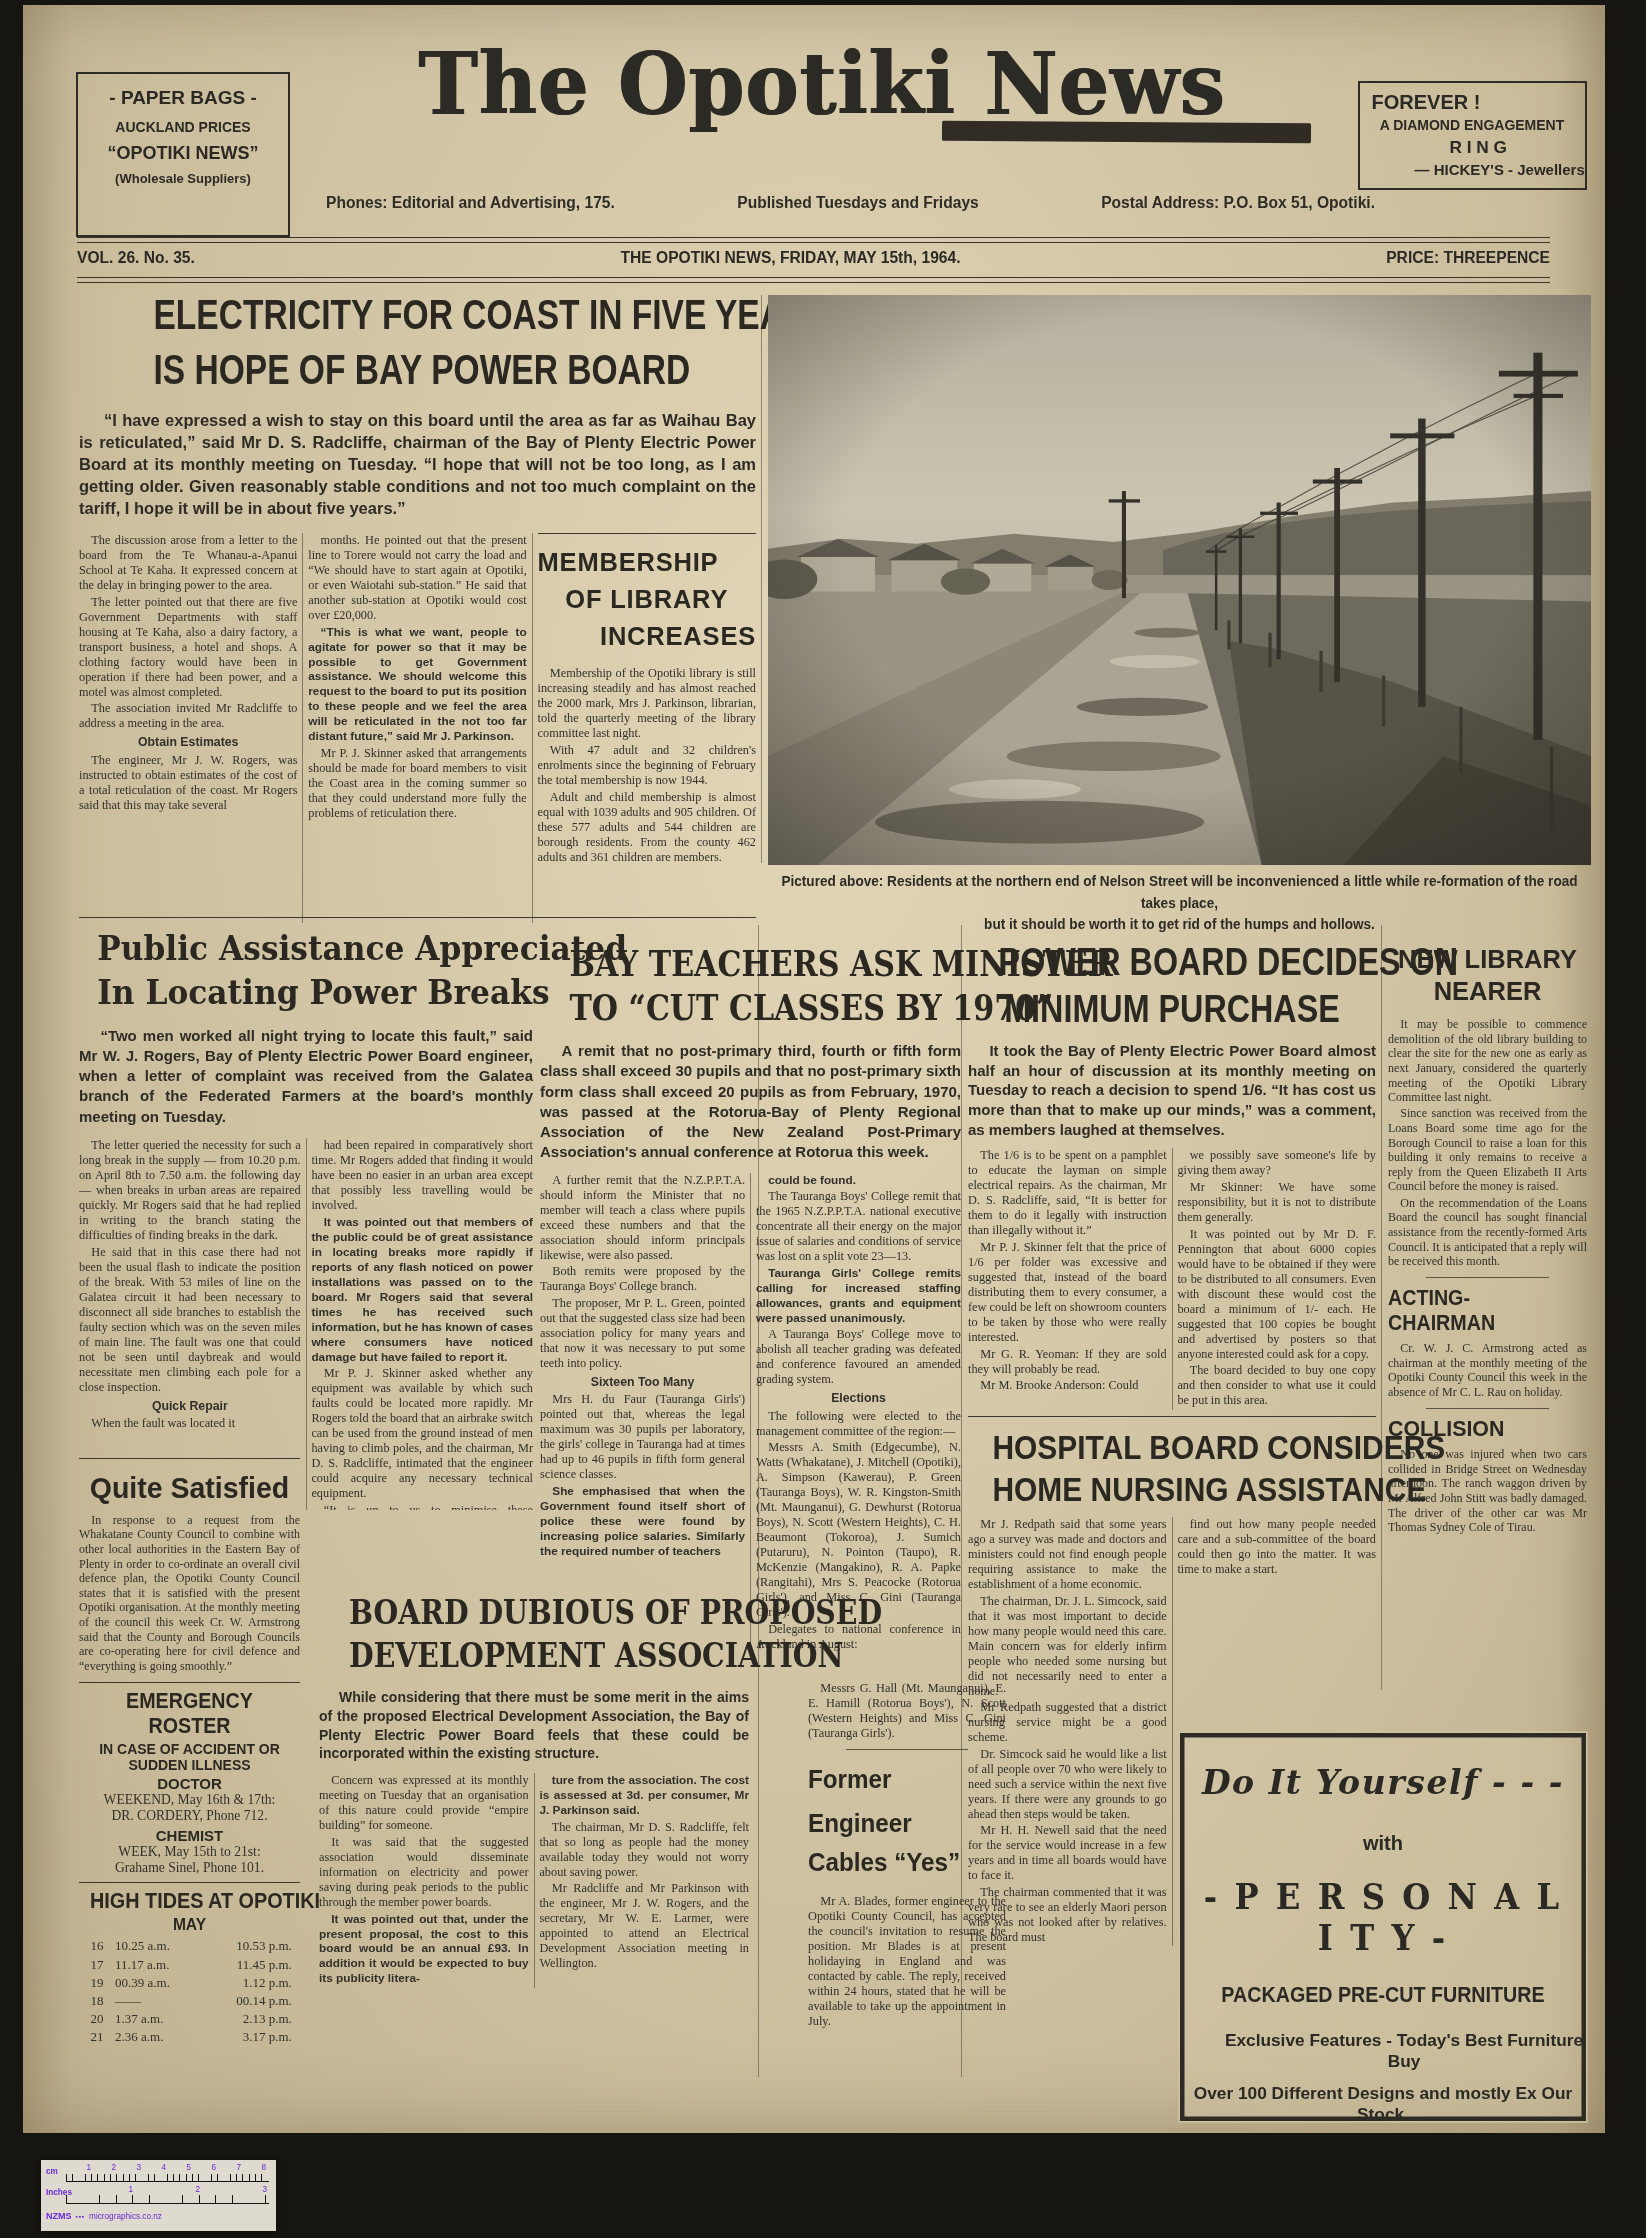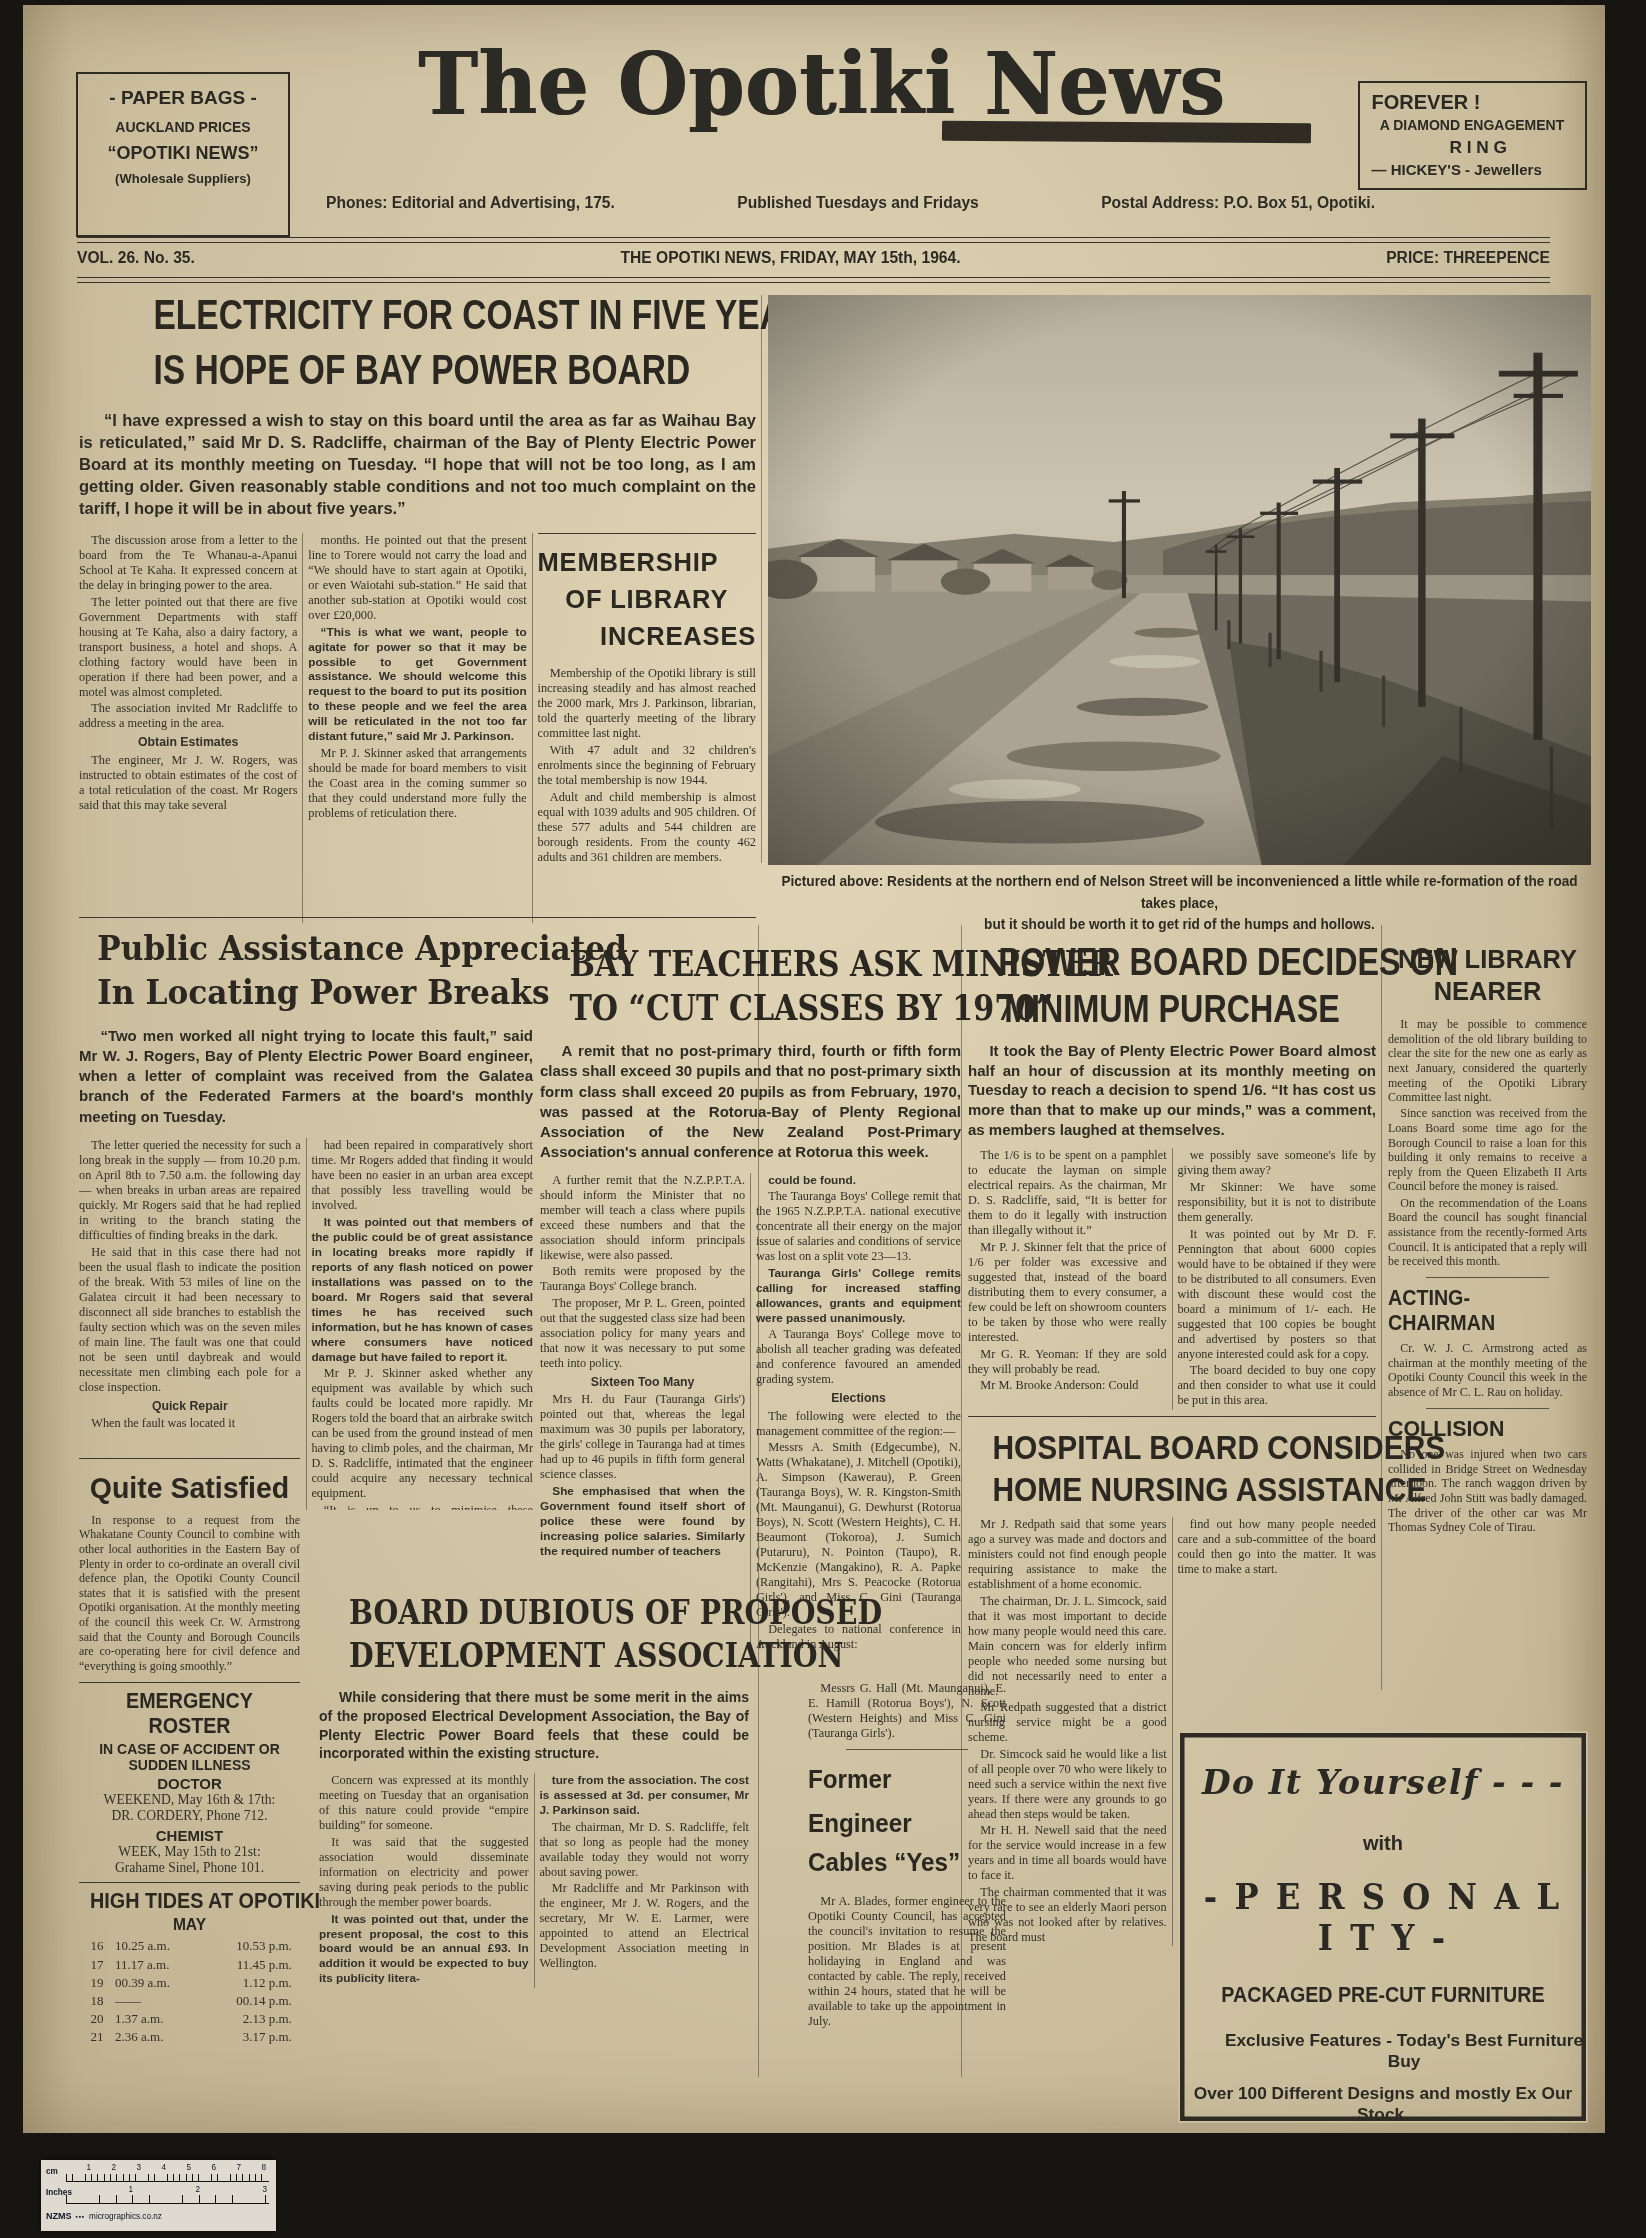--- a/index.html
+++ b/index.html
@@ -62,21 +62,21 @@
   
   #ad-diy { position:absolute; left:1157px; top:1728px; width:402px; height:384px; border:2.5px solid #2d2b24; box-shadow:0 0 0 1.6px #cfc2a2, 0 0 0 2.5px #2d2b24 inset; background:rgba(214,202,172,.35); text-align:center; color:#2b2923; }
   #ad-diy .d1 { font:italic 700 33px "DejaVu Serif",serif; margin-top:28px; letter-spacing:1.6px; }
   #ad-diy .d2 { font:700 20px "Liberation Sans",sans-serif; margin-top:30px; }
   #ad-diy .d3 { font:700 35px "DejaVu Serif",serif; margin-top:21.4px; letter-spacing:3.3px; transform:scaleX(.92); }
   #ad-diy .d4 { font:700 21.4px "Liberation Sans",sans-serif; margin-top:25px; transform:scaleX(.92); }
   #ad-diy .d5 { font:700 17.3px "Liberation Sans",sans-serif; margin-top:21.4px;margin-left:42px; }
   #ad-diy .d6 { font:700 17.3px "Liberation Sans",sans-serif; margin-top:11.5px; }
   #ad-diy .d7 { font:700 25px "Liberation Sans",sans-serif; margin-top:21.4px; transform:scaleX(.95); }
   
-  #ruler-card { position:absolute; left:41px; top:2160px; width:235px; height:71px; background:#dedad0; box-shadow:0 0 5px rgba(0,0,0,.6); padding:3.3px 5px 1.6px 5px; box-sizing:border-box; color:#0f172a; }
+  #ruler-card { position:absolute; left:41px; top:2160px; width:235px; height:71px; background:#dedad0; box-shadow:0 0 5px rgba(0,0,0,.6); padding:3.3px 5px 1.6px 5px; box-sizing:border-box; color:#6d28d9; }
   .ruler-row { position:relative; height:21.4px; }
   .ruler-label { position:absolute; left:0; top:3.3px; font:700 8.2px "Liberation Sans",sans-serif; }
   .cm-nums, .in-nums { position:absolute; left:20px; top:0; right:0; display:flex; font:8.2px "Liberation Sans",sans-serif; }
   .cm-nums span { width:25px; text-align:right; }
   .in-nums span { width:67px; text-align:right; }
   .ticks { position:absolute; left:20px; right:1.6px; height:7.4px; top:10.7px;
     background:repeating-linear-gradient(to right, #14120f 0 0.8px, transparent 0.8px 6.3px);
     border-bottom:1.6px solid #14120f; }
   .ticks.inches { background:repeating-linear-gradient(to right, #14120f 0 0.8px, transparent 0.8px 16.6px); }
   #ruler-brand { display:flex; align-items:center; gap:4.1px; margin-top:5px; }
@@ -105,21 +105,21 @@
   <div id="mast-subrow">
     <span>Phones: Editorial and Advertising, 175.</span>
     <span>Published Tuesdays and Fridays</span>
     <span>Postal Address: P.O. Box 51, Opotiki.</span>
   </div>
 
   <div class="mast-box" style="left:1335px; top:76px; width:229px; height:109px; text-align:left; padding-left:11.5px; box-sizing:border-box;">
     <div style="font:700 20px 'Liberation Sans',sans-serif; margin-top:8.2px;">FOREVER !</div>
     <div style="font:700 14px 'Liberation Sans',sans-serif; margin-top:3.3px; padding-left:8.2px;">A DIAMOND ENGAGEMENT</div>
     <div style="font:700 17.3px 'Liberation Sans',sans-serif; margin-top:3.3px; text-align:center;">R I N G</div>
-    <div style="font:700 15px 'Liberation Sans',sans-serif; margin-top:3.3px;">— HICKEY'S - Jewellers</div>
+    <div style="font:700 15px 'Liberation Sans',sans-serif; margin-top:3.3px;margin-left:43px;">— HICKEY'S - Jewellers</div>
   </div>
 
   <div class="double-rule" style="position:absolute; left:54px; top:232px; width:1473px;"></div>
 
   <div id="dateline">
     <span>VOL. 26.  No. 35.</span>
     <span>THE OPOTIKI NEWS, FRIDAY, MAY 15th, 1964.</span>
     <span>PRICE: THREEPENCE</span>
   </div>
 

